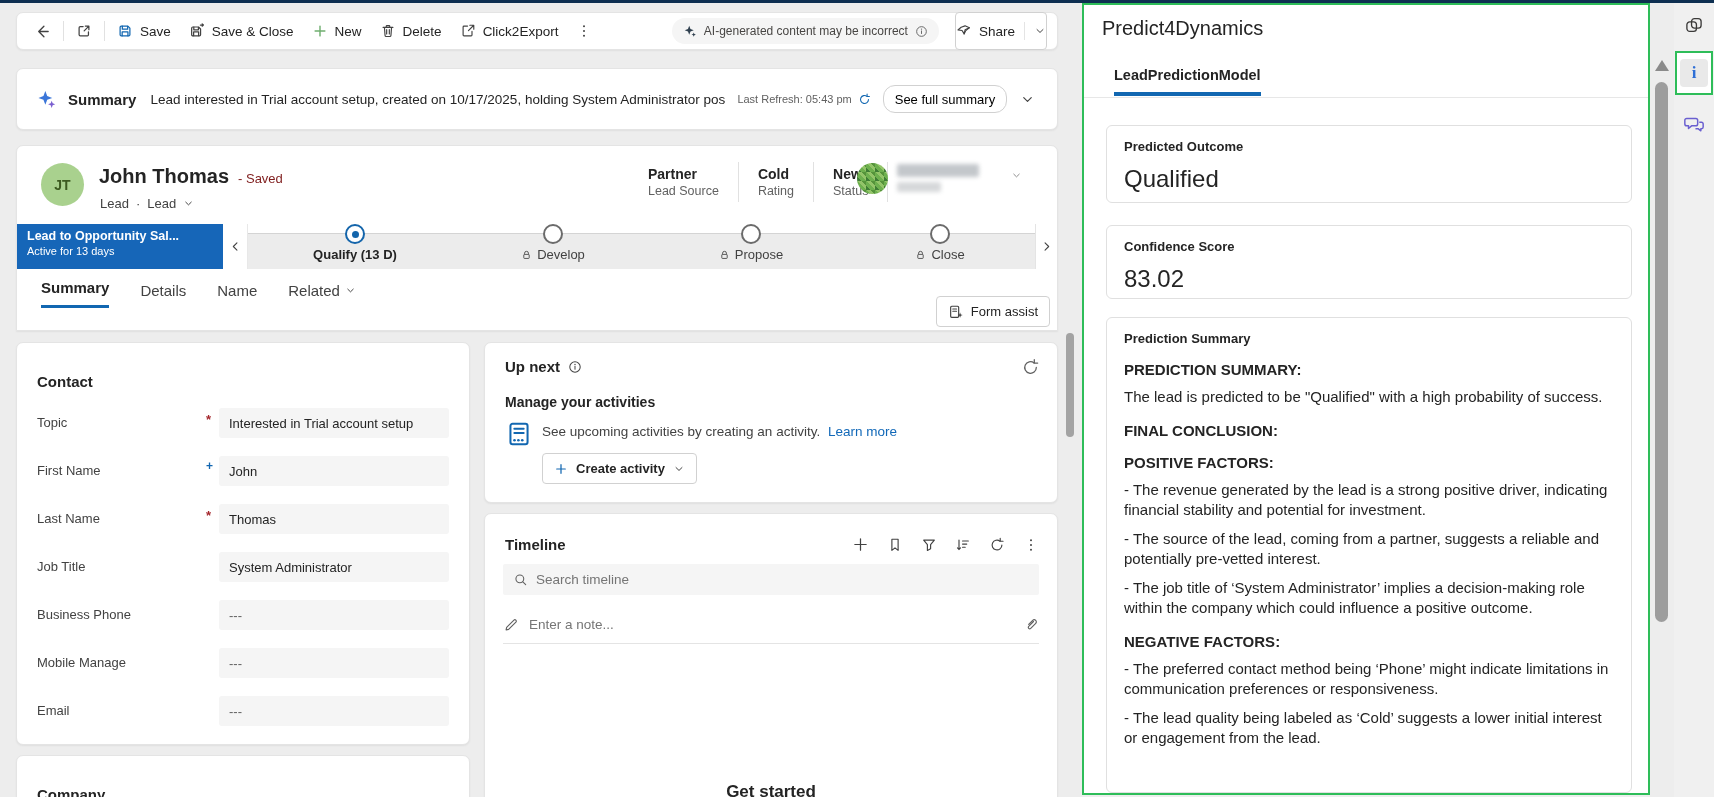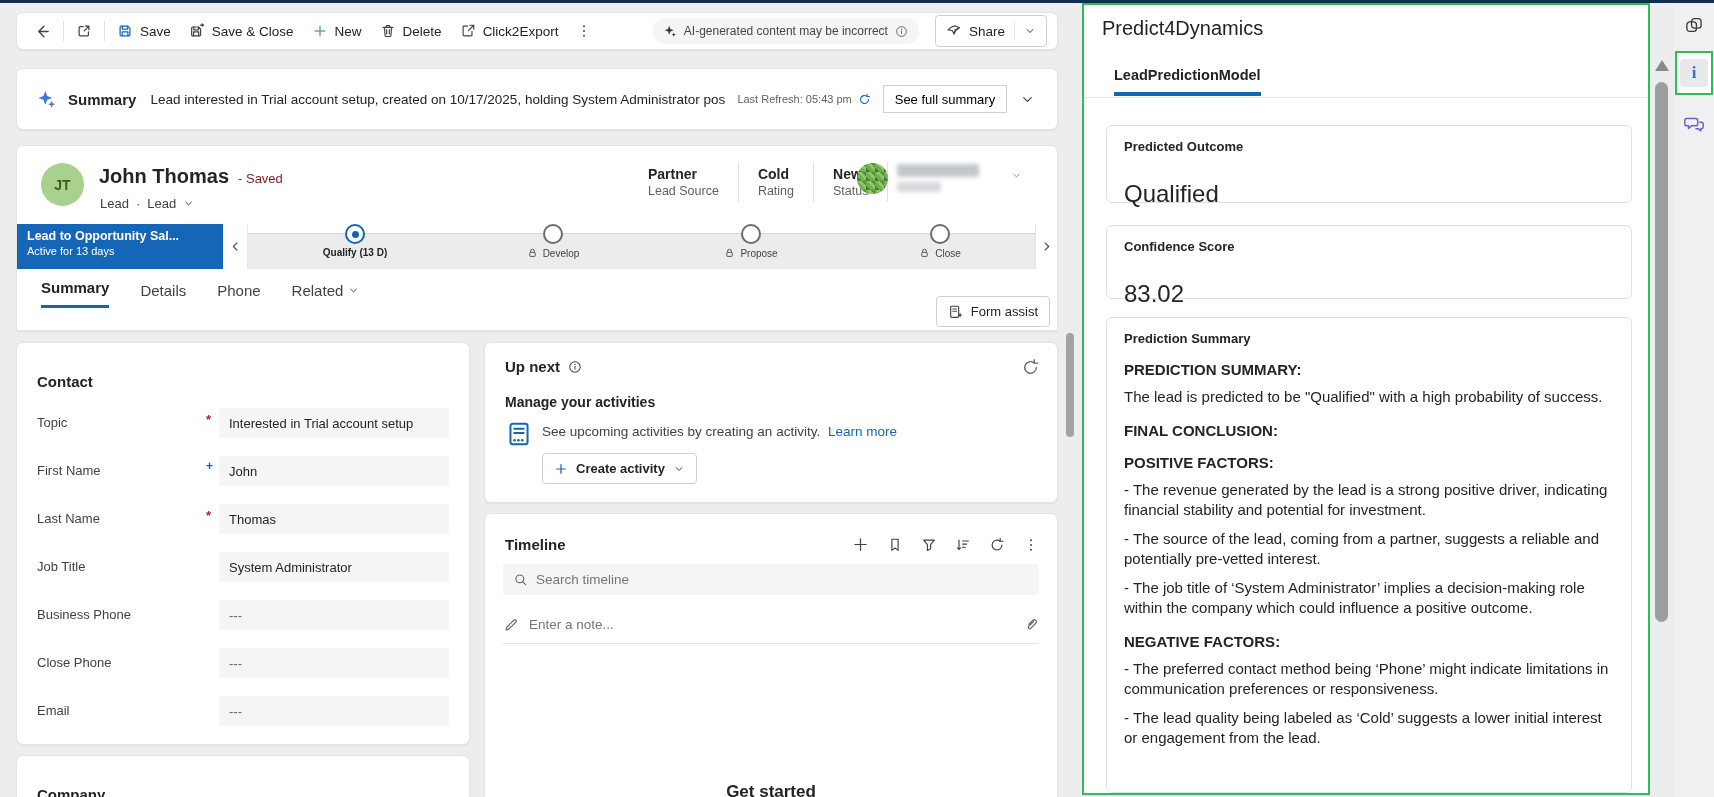--- a/index.html
+++ b/index.html
@@ -10,29 +10,29 @@
   .card { position:absolute; background:#fff; border:1px solid #e4e4e4; border-radius:7px; box-shadow:0 1px 2px rgba(0,0,0,.06); }
 
   
   .topstrip { position:absolute; left:0; top:0; width:100%; height:3px; background:#0e2f51; }
 
   
   .toolbar { left:16px; top:12px; width:1042px; height:38px; display:flex; align-items:center; padding:0 8px; }
   .tb-btn { display:flex; align-items:center; gap:7px; height:29px; padding:0 9px; border-radius:4px; font-size:13.5px; color:#242424; cursor:pointer; white-space:nowrap; }
   .tb-sep { width:1px; height:20px; background:#e1e1e1; margin:0 3px; }
   .ai-pill { display:flex; align-items:center; gap:7px; margin-left:auto; background:#f5f5f5; border-radius:13px; height:26px; padding:0 11px; font-size:12px; color:#484644; white-space:nowrap; }
-  .share-btn { display:flex; align-items:center; gap:7px; margin-left:16px; margin-right:2px; border:1px solid #d1d1d1; border-radius:4px; height:32px; padding:0 10px; font-size:13.5px; background:#fff; cursor:pointer; }
+  .share-btn { display:flex; align-items:center; gap:7px; margin-left:16px; margin-right:2px; border:1px solid #d1d1d1; border-radius:4px; height:38px; padding:0 0; font-size:13.5px; background:#fff; cursor:pointer; }
   .share-btn .vsep { width:1px; height:18px; background:#e4e4e4; margin:0 2px; }
 
   
   .sumbanner { left:16px; top:68px; width:1042px; height:62px; display:flex; align-items:center; padding:0 22px 0 20px; }
   .sumbanner .title { font-size:15px; font-weight:bold; margin:0 14px 0 11px; }
   .sumbanner .text { font-size:13.5px; color:#242424; white-space:nowrap; overflow:hidden; max-width:575px; }
   .sumbanner .refresh-meta { display:flex; align-items:center; gap:6px; margin-left:12px; font-size:11px; color:#616161; white-space:nowrap; }
-  .seefull-btn { border:1px solid #d1d1d1; border-radius:0; background:#fff; height:28px; padding:0 11px; font-size:13px; margin-left:12px; white-space:nowrap; cursor:pointer; }
+  .seefull-btn { border:1px solid #d1d1d1; border-radius:12px; background:#fff; height:28px; padding:0 11px; font-size:13px; margin-left:12px; white-space:nowrap; cursor:pointer; }
   .sumchev { margin-left:auto; color:#424242; }
 
   
   .record { left:16px; top:145px; width:1042px; height:186px; border-radius:7px 7px 0 0; }
   .avatar { position:absolute; left:24px; top:17px; width:43px; height:43px; border-radius:50%; background:#a9d18e; color:#3c5a20; font-size:14px; font-weight:bold; display:flex; align-items:center; justify-content:center; }
   .nm-row { position:absolute; left:82px; top:19px; display:flex; align-items:baseline; gap:9px; }
   .nm-row .nm { font-size:20px; font-weight:bold; }
   .nm-row .saved { font-size:13px; color:#7f1d1d; }
   .ent-row { position:absolute; left:83px; top:50px; display:flex; align-items:center; gap:7px; font-size:13px; color:#424242; }
   .stats { position:absolute; left:612px; top:13px; height:46px; display:flex; align-items:center; }
@@ -53,21 +53,21 @@
   .bpf-box { position:absolute; left:0; top:0; width:206px; height:45px; background:#1666b8; color:#fff; padding:5px 10px; }
   .bpf-box .t { font-size:12.5px; font-weight:bold; white-space:nowrap; }
   .bpf-box .s { font-size:11px; margin-top:2px; }
   .bpf-collapse { position:absolute; left:206px; top:0; width:25px; height:45px; background:#fff; display:flex; align-items:center; justify-content:center; color:#424242; cursor:pointer; border-right:1px solid #e8e8e8; }
   .bpf-strip { position:absolute; left:231px; right:22px; top:9px; bottom:0; background:#ececec; border-top:1px solid #d4d4d4; }
   .bpf-next { position:absolute; right:0; top:0; width:22px; height:45px; background:#fff; border-left:1px solid #e4e4e4; display:flex; align-items:center; justify-content:center; color:#424242; cursor:pointer; }
   .stage { position:absolute; top:0; width:0; }
   .stage .circ { position:absolute; left:-10px; top:-10px; width:20px; height:20px; border-radius:50%; background:#fff; border:2.5px solid #6b6b6b; }
   .stage.active .circ { border-color:#1465ab; }
   .stage.active .circ::after { content:""; position:absolute; left:50%; top:50%; width:7px; height:7px; margin:-3.5px 0 0 -3.5px; border-radius:50%; background:#1465ab; }
-  .stage .lbl { position:absolute; top:13px; left:-70px; width:140px; display:flex; align-items:center; justify-content:center; gap:5px; font-size:10px; color:#424242; white-space:nowrap; }
+  .stage .lbl { position:absolute; top:13px; left:-70px; width:140px; display:flex; align-items:center; justify-content:center; gap:5px; font-size:13px; color:#424242; white-space:nowrap; }
   .stage.active .lbl { font-weight:bold; color:#242424; }
 
   
   .tabs { position:absolute; left:24px; top:133px; display:flex; gap:31px; align-items:flex-end; }
   .tab { font-size:15px; color:#424242; padding-bottom:9px; cursor:pointer; display:flex; align-items:center; gap:5px; }
   .tab.active { font-weight:bold; color:#242424; border-bottom:3px solid #1267b1; }
   .formassist { position:absolute; right:7px; top:150px; height:31px; display:flex; align-items:center; gap:7px; border:1px solid #d1d1d1; border-radius:4px; background:#fff; padding:0 11px; font-size:13px; cursor:pointer; }
 
   
   .contact { left:16px; top:342px; width:454px; height:403px; }
@@ -102,21 +102,21 @@
 
   .main-scroll { position:absolute; left:1066px; top:333px; width:8px; height:104px; border-radius:4px; background:#a3a3a3; }
 
   
   .panel { position:absolute; left:1082px; top:3px; width:568px; height:792px; background:#fff; border:2px solid #2ebd59; }
   .panel .ptitle { position:absolute; left:18px; top:12px; font-size:20px; color:#242424; }
   .panel .ptab { position:absolute; left:30px; top:62px; font-size:14.5px; font-weight:bold; padding-bottom:9px; border-bottom:4px solid #1267b1; cursor:pointer; }
   .panel .pdivider { position:absolute; left:0; right:0; top:92px; border-top:1px solid #e7e7e7; }
   .pcard { position:absolute; left:22px; right:16px; border:1px solid #e0e0e0; border-radius:6px; padding:13px 17px; }
   .pcard .plabel { font-size:13px; font-weight:bold; color:#242424; }
-  .pcard .pvalue { font-size:24px; color:#242424; margin-top:26px; }
+  .pcard .pvalue { font-size:24px; color:#242424; margin-top:11px; }
   .pcard1 { top:120px; height:78px; }
   .pcard2 { top:220px; height:74px; }
   .pcard3 { top:312px; height:476px; overflow:hidden; }
   .pblock-h { font-size:15px; font-weight:bold; margin-top:15px; }
   .pblock-p { font-size:15px; line-height:20px; margin-top:9px; }
 
   
   .scroll2-up { position:absolute; left:1655px; top:60px; width:0; height:0; border-left:7px solid transparent; border-right:7px solid transparent; border-bottom:11px solid #8a8a8a; }
   .scroll2-thumb { position:absolute; left:1655px; top:82px; width:13px; height:540px; border-radius:7px; background:#9d9d9d; }
   .rail { position:absolute; left:1674px; top:3px; width:40px; height:794px; background:#f0f0f0; }
@@ -365,21 +365,21 @@
     <div class="bpf-next">
         <svg width="13" height="13" viewBox="0 0 18 18" fill="none" stroke="#424242" stroke-width="1.5" stroke-linecap="round" stroke-linejoin="round">
           <path d="M7 4l5 5-5 5"></path>
         </svg>
       </div>
   </div>
 
   <div class="tabs">
     <div class="tab active">Summary</div>
     <div class="tab">Details</div>
-    <div class="tab">Phone</div>
+    <div class="tab">Name</div>
     <div class="tab">
       <span>Related</span>
       <span class="ico">
           <svg width="11" height="11" viewBox="0 0 18 18" fill="none" stroke="#424242" stroke-width="1.6" stroke-linecap="round" stroke-linejoin="round">
             <path d="M4.5 6.8 9 11.2l4.5-4.4"></path>
           </svg>
         </span>
     </div>
   </div>
   <div class="formassist">
@@ -408,21 +408,21 @@
   <div class="frow-lbl" style="top:168px">Last Name</div>
   <div class="frow-req req-red" style="top:165px">*</div>
   <div class="frow-box" style="top:161px">Thomas</div>
 
   <div class="frow-lbl" style="top:216px">Job Title</div>
   <div class="frow-box" style="top:209px">System Administrator</div>
 
   <div class="frow-lbl" style="top:264px">Business Phone</div>
   <div class="frow-box" style="top:257px;color:#616161">---</div>
 
-  <div class="frow-lbl" style="top:312px">Close Phone</div>
+  <div class="frow-lbl" style="top:312px">Mobile Manage</div>
   <div class="frow-box" style="top:305px;color:#616161">---</div>
 
   <div class="frow-lbl" style="top:360px">Email</div>
   <div class="frow-box" style="top:353px;color:#616161">---</div>
 </div>
 
 <div class="card company">
   <div class="cardtitle">Company</div>
 </div>
 

